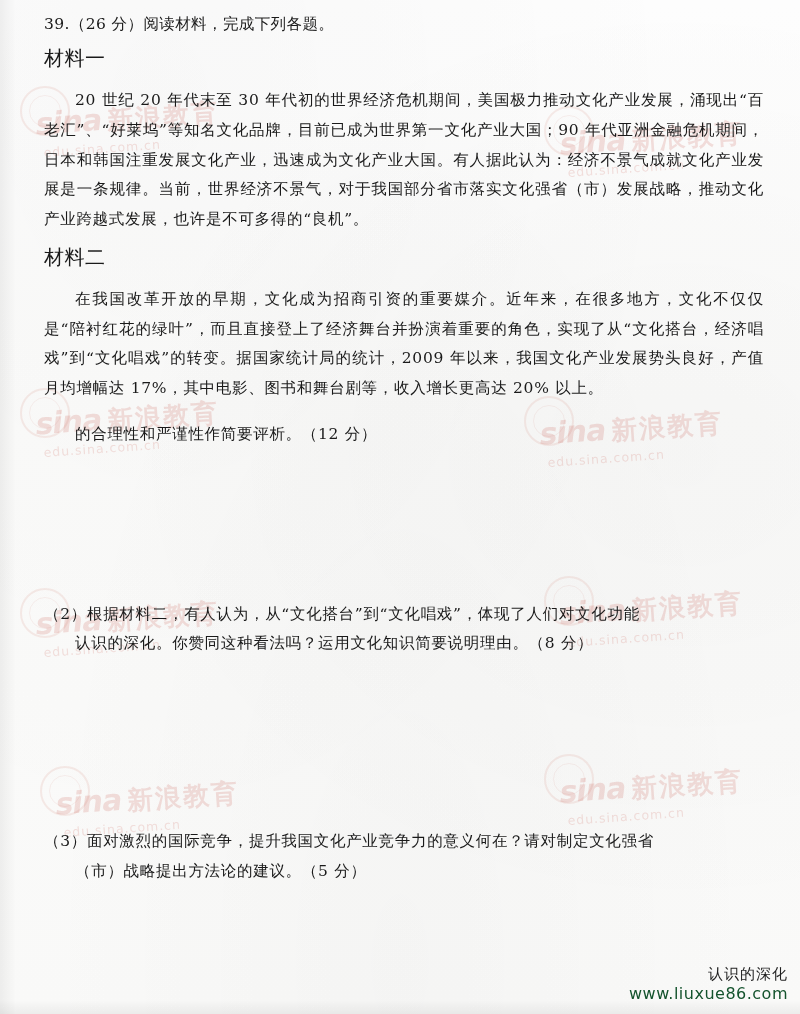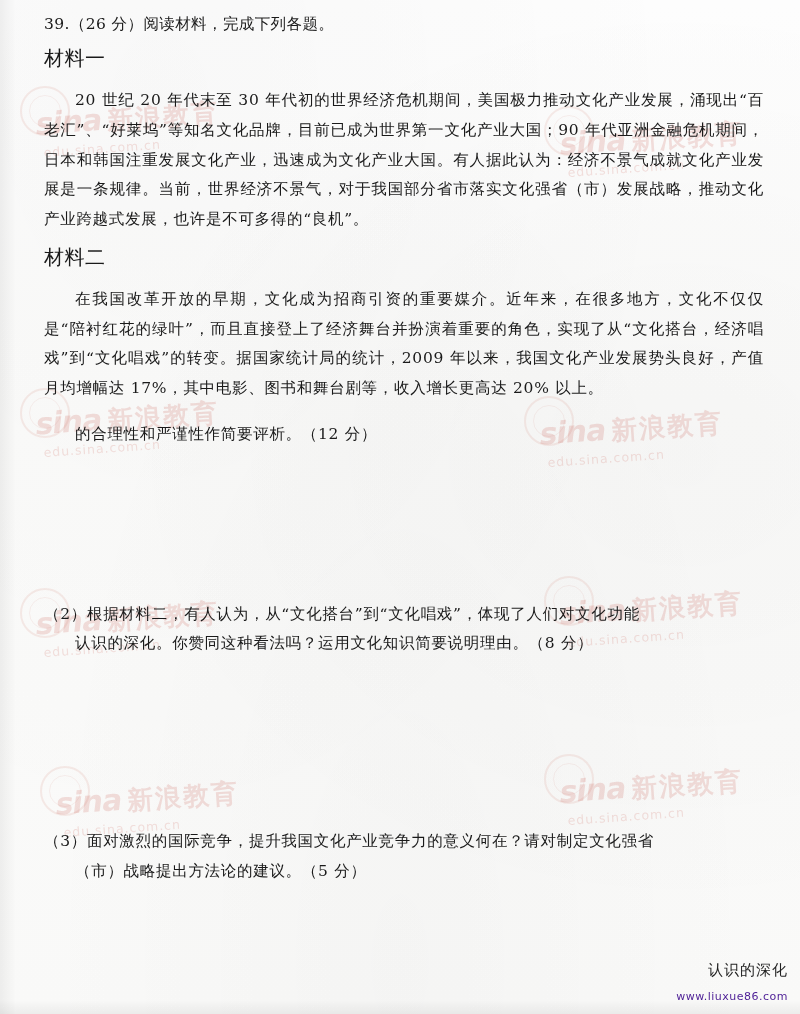--- a/index.html
+++ b/index.html
@@ -146,24 +146,23 @@
     text-align: right;
     font-family: "DejaVu Sans", "Liberation Sans", sans-serif;
     line-height: 1.25;
     color: #1f1f1f;
   }
   .credit .cn-name {
     font-size: 15px;
     letter-spacing: 1px;
   }
   .credit .site {
-    font-size: 11px;
+    font-size: 16px;
     letter-spacing: 0.5px;
-    color: #4c1d95;
-    margin-top: 11px;
+    color: #14532d;
   }
 
   
   .edge-left {
     position: absolute; left: 0; top: 0; bottom: 0; width: 16px;
     background: linear-gradient(90deg, rgba(0,0,0,0.05), rgba(0,0,0,0));
     pointer-events: none;
   }
   .edge-bottom {
     position: absolute; left: 0; right: 0; bottom: 0; height: 14px;

